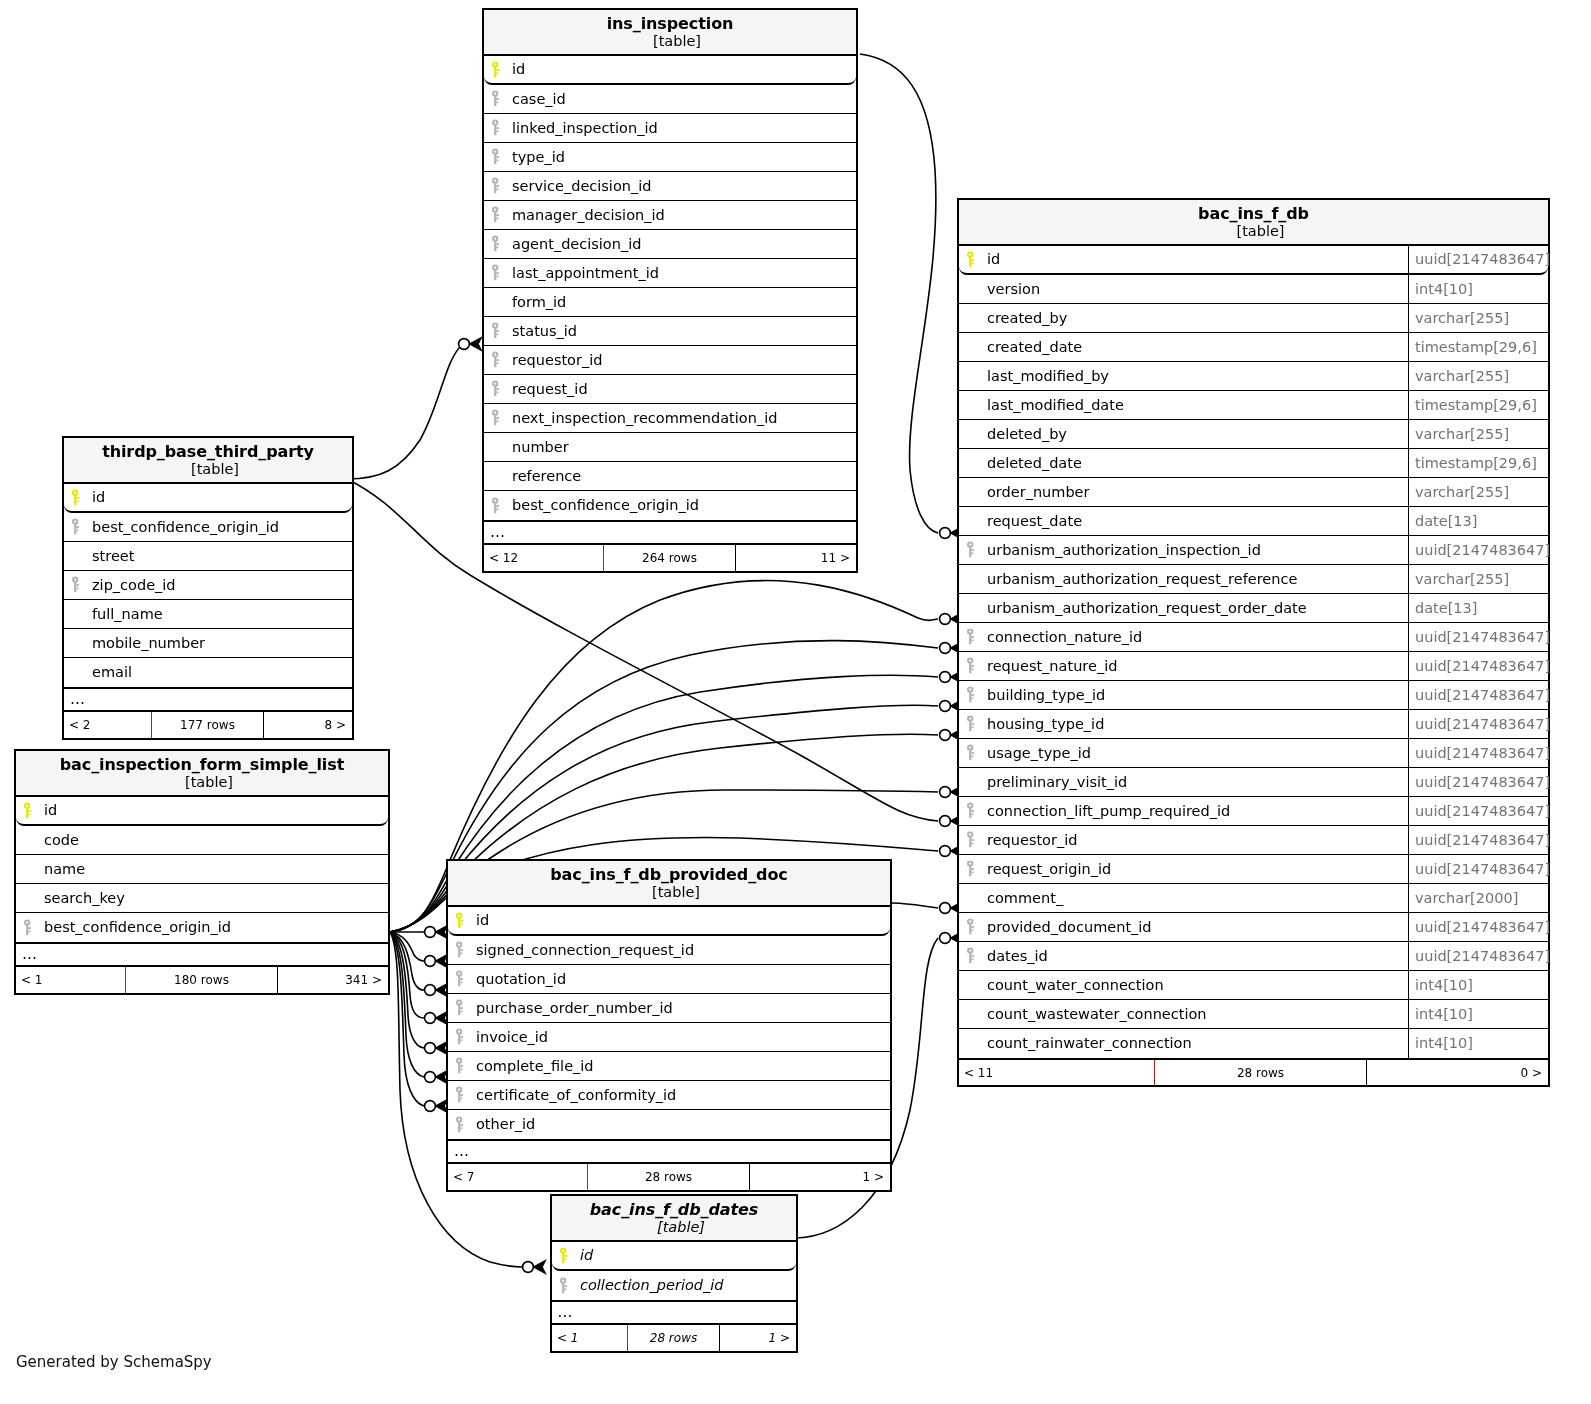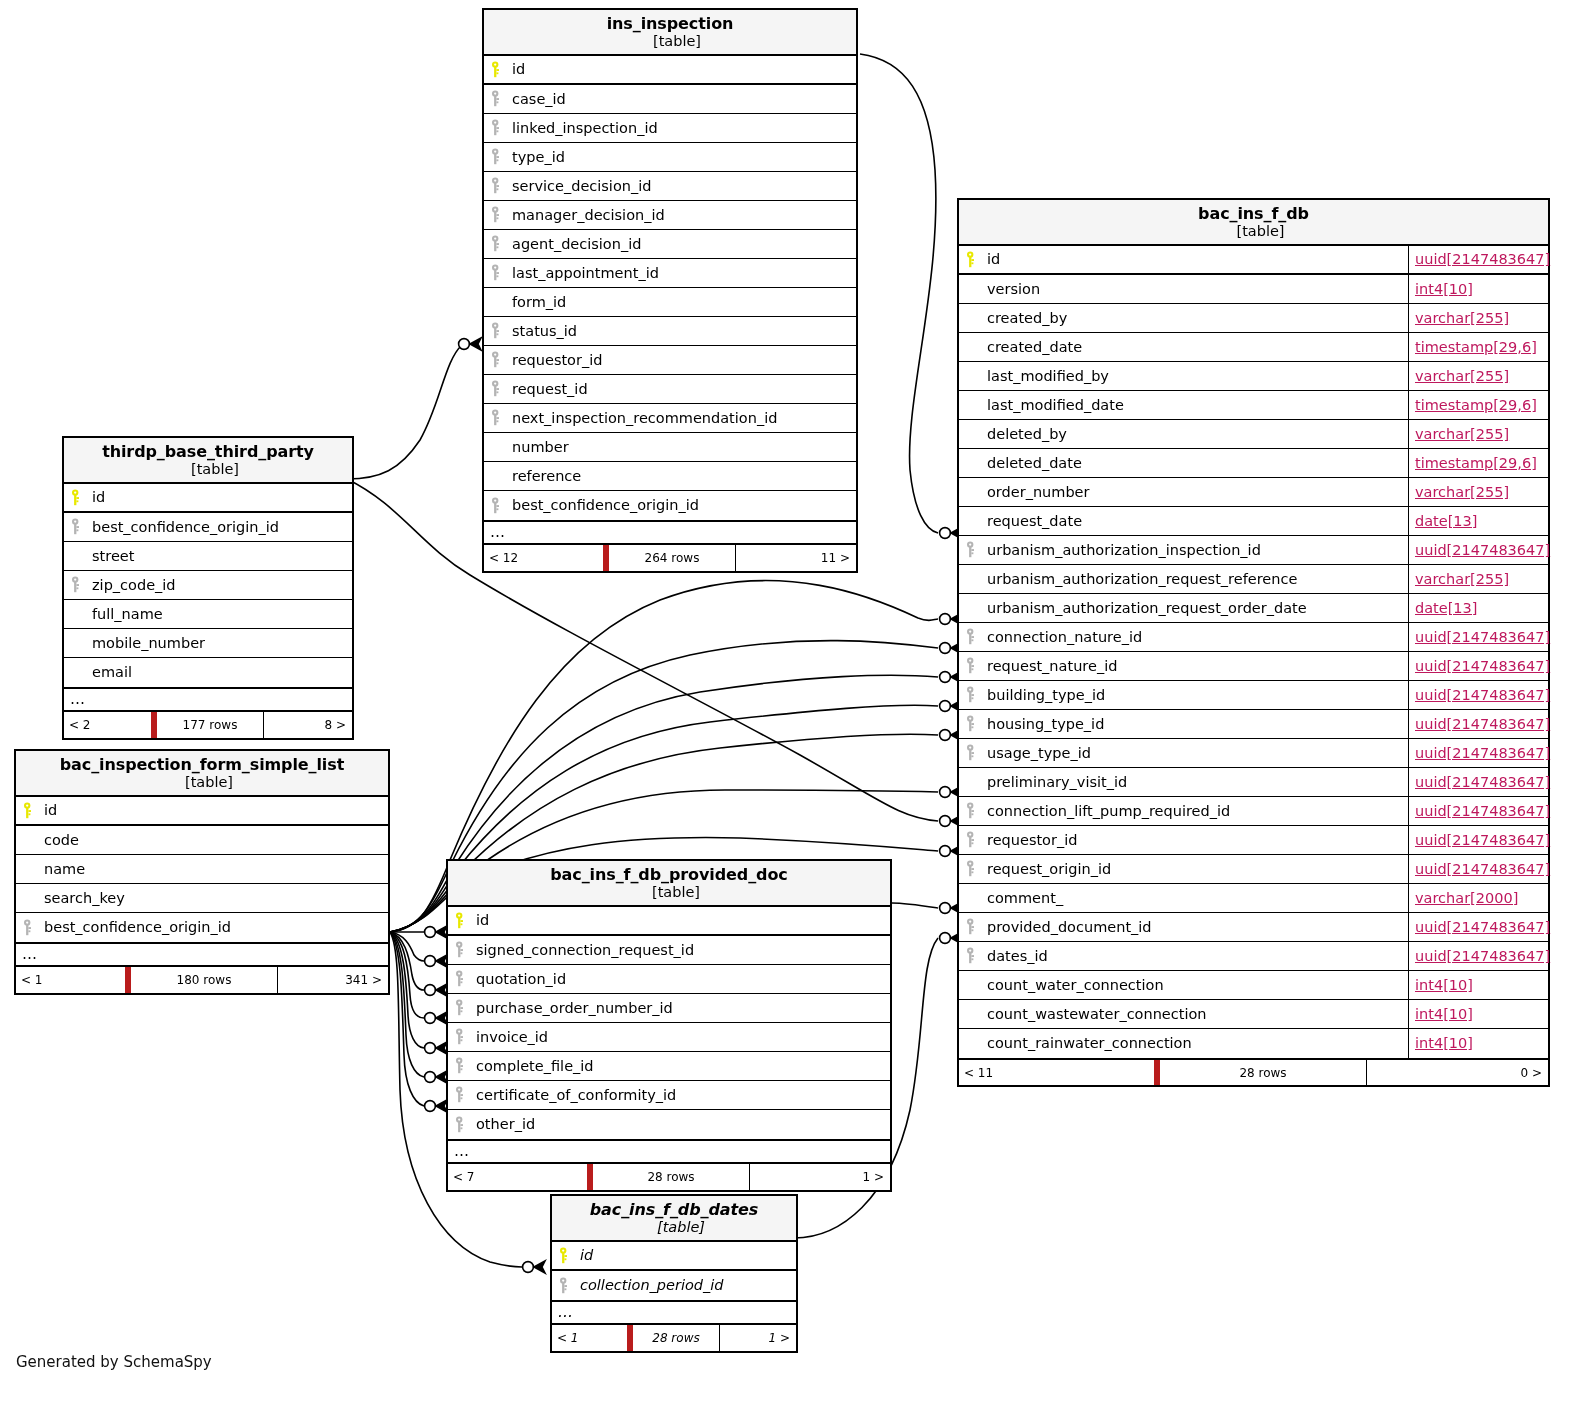--- a/index.html
+++ b/index.html
@@ -58,44 +58,44 @@
   }
   .col-row {
     display: flex;
     align-items: stretch;
     border-bottom: 1px solid #000000;
     box-sizing: border-box;
     min-height: 29px;
   }
   .col-row.thick {
     border-bottom-width: 2px;
+    border-radius: 8px;
   }
   .col-row:last-of-type {
     border-bottom: none;
   }
   .col-name {
     display: flex;
     align-items: center;
     flex: 1 1 auto;
     padding: 3px 6px 4px 7px;
     font-size: 14.5px;
     color: #000;
     white-space: nowrap;
     overflow: hidden;
   }
   .col-type {
     display: flex;
     align-items: center;
     border-left: 1px solid #000;
     padding: 3px 12px 4px 6px;
     font-size: 14.5px;
-    color: #be185d;
+    color: #737373;
     white-space: nowrap;
     box-sizing: border-box;
-    text-decoration: underline;
   }
   .keyslot {
     width: 21px;
     min-width: 21px;
     display: inline-flex;
     align-items: center;
     justify-content: flex-start;
   }
   .ellipsis-row {
     display: flex;
@@ -119,21 +119,21 @@
     color: #000;
   }
   .foot-left {
     flex: 0 0 auto;
     padding-left: 5px;
     text-align: left;
   }
   .foot-mid {
     flex: 1 1 auto;
     text-align: center;
-    border-left: 6px solid #b91c1c;
+    border-left: 1px solid #b91c1c;
     border-right: 1px solid #000;
     height: 100%;
     display: flex;
     align-items: center;
     justify-content: center;
   }
   .foot-right {
     flex: 0 0 auto;
     padding-right: 6px;
     text-align: right;

